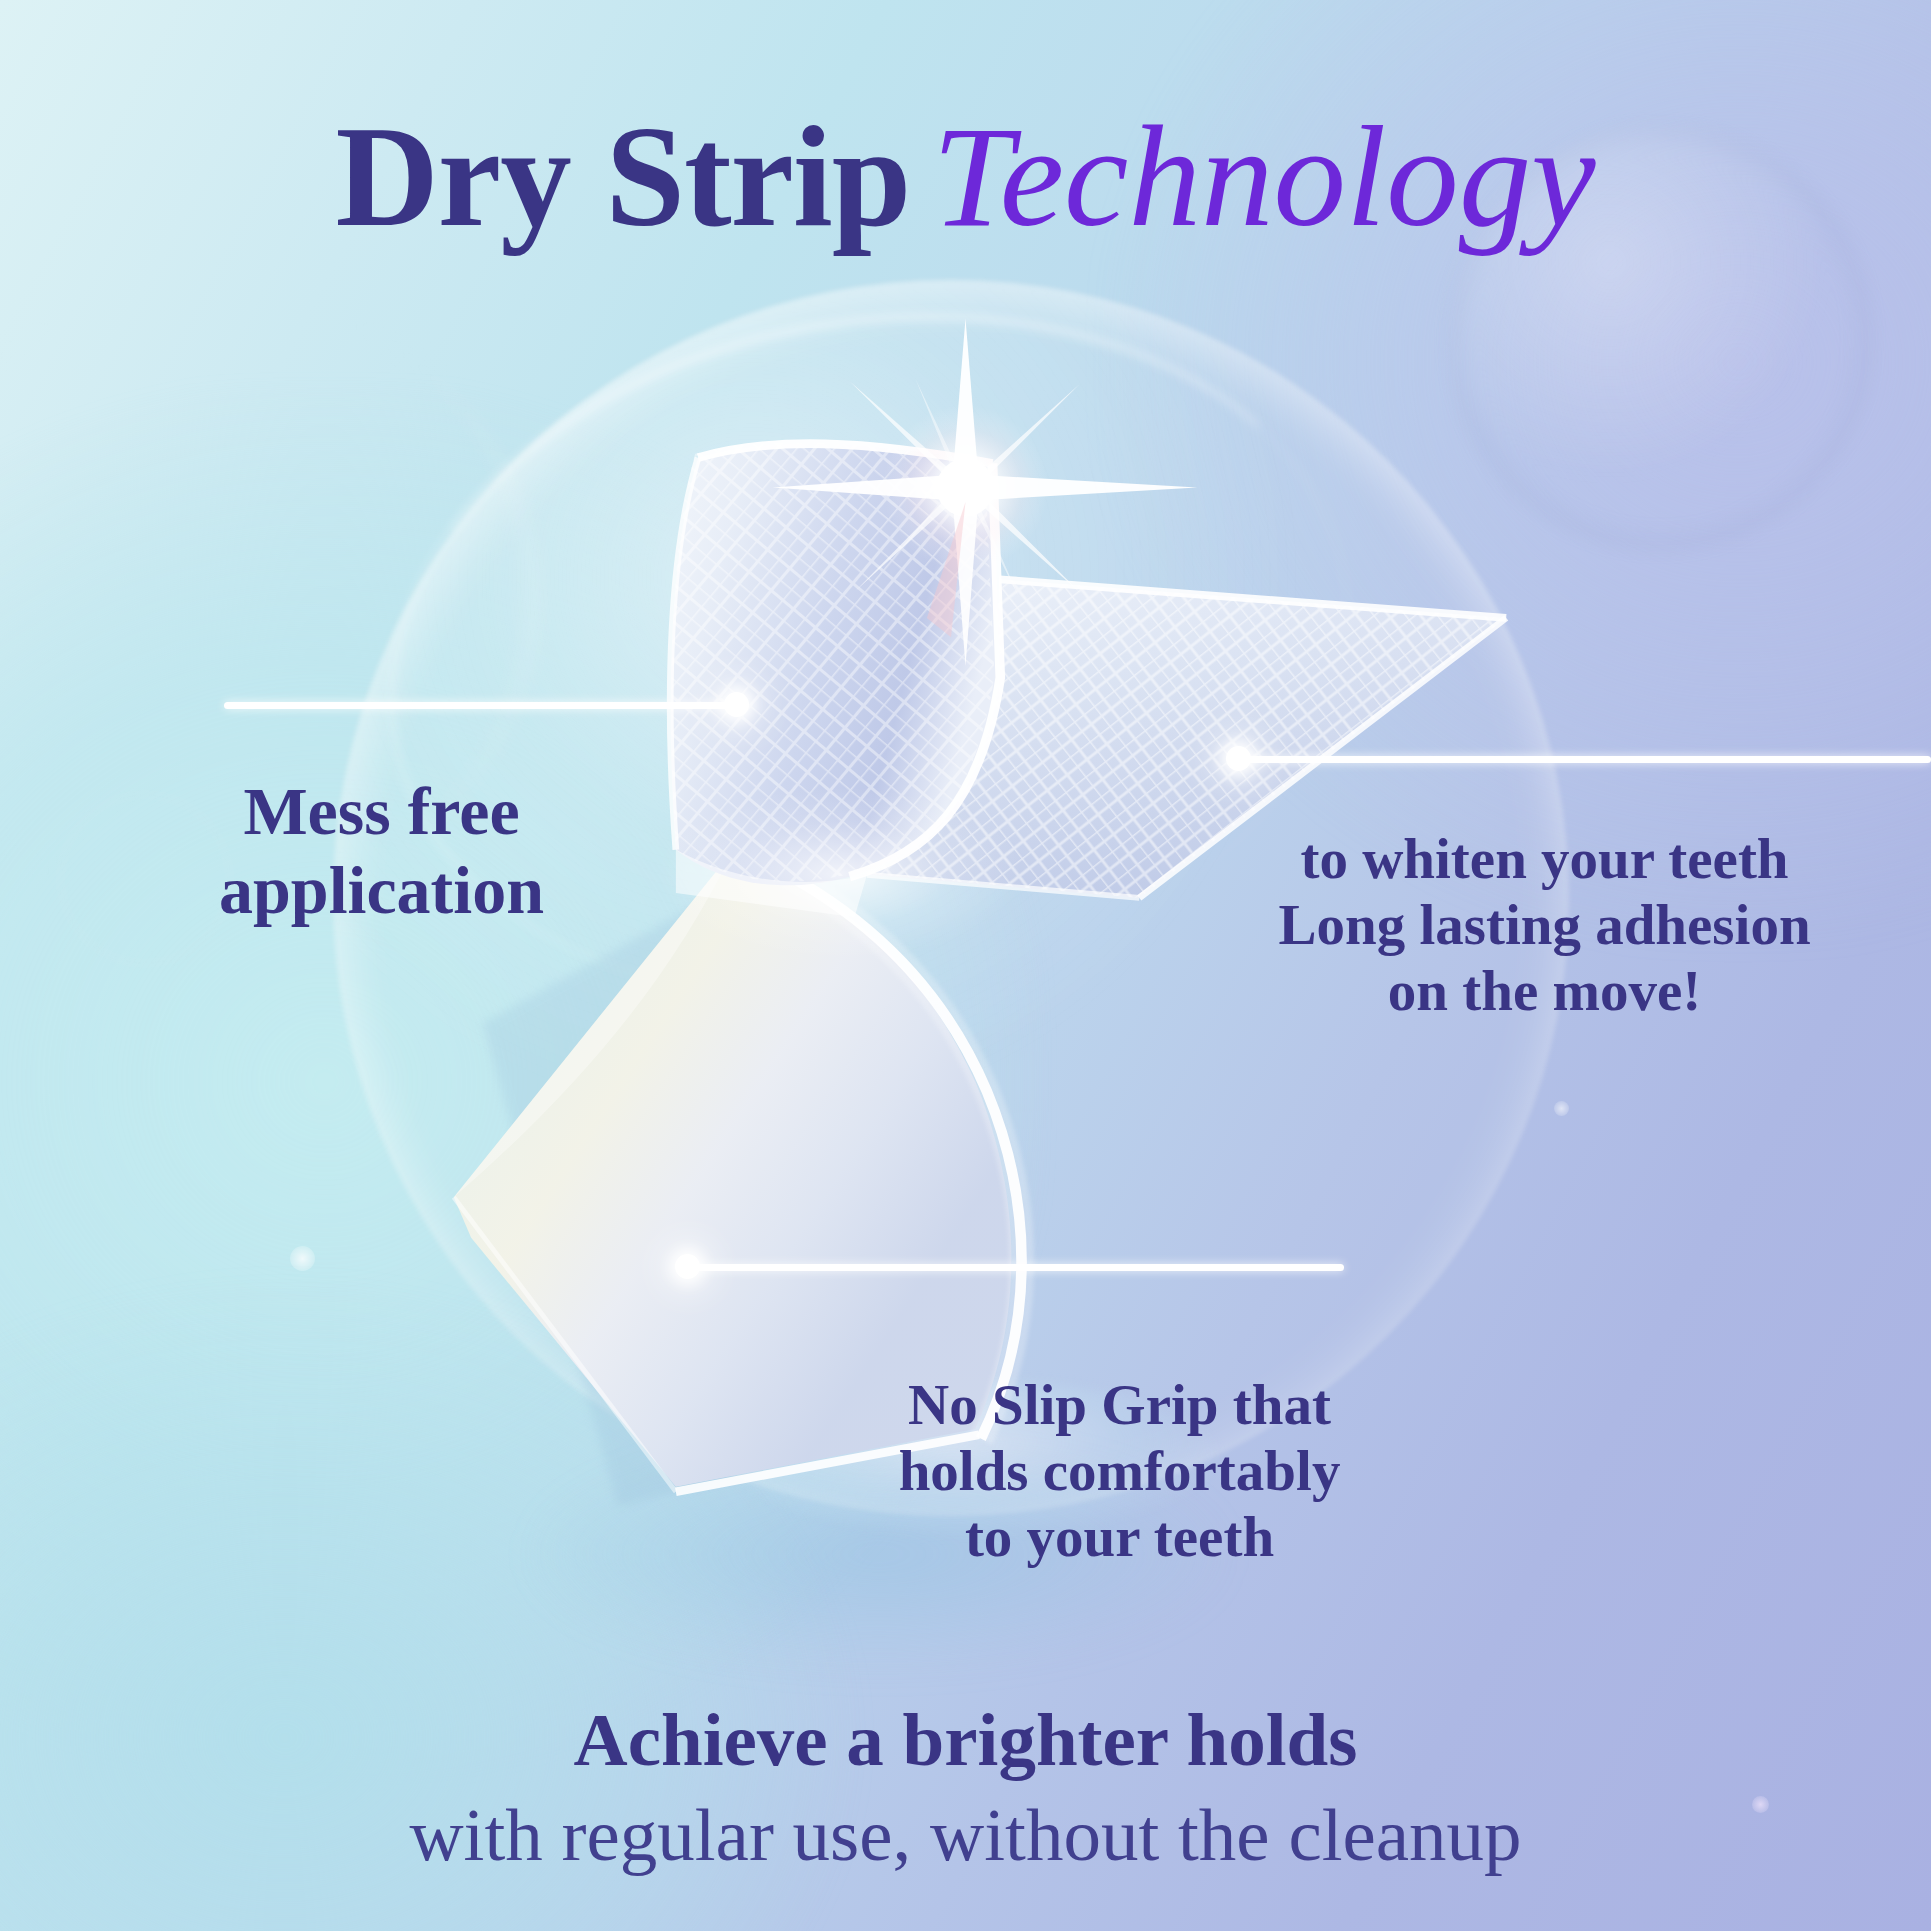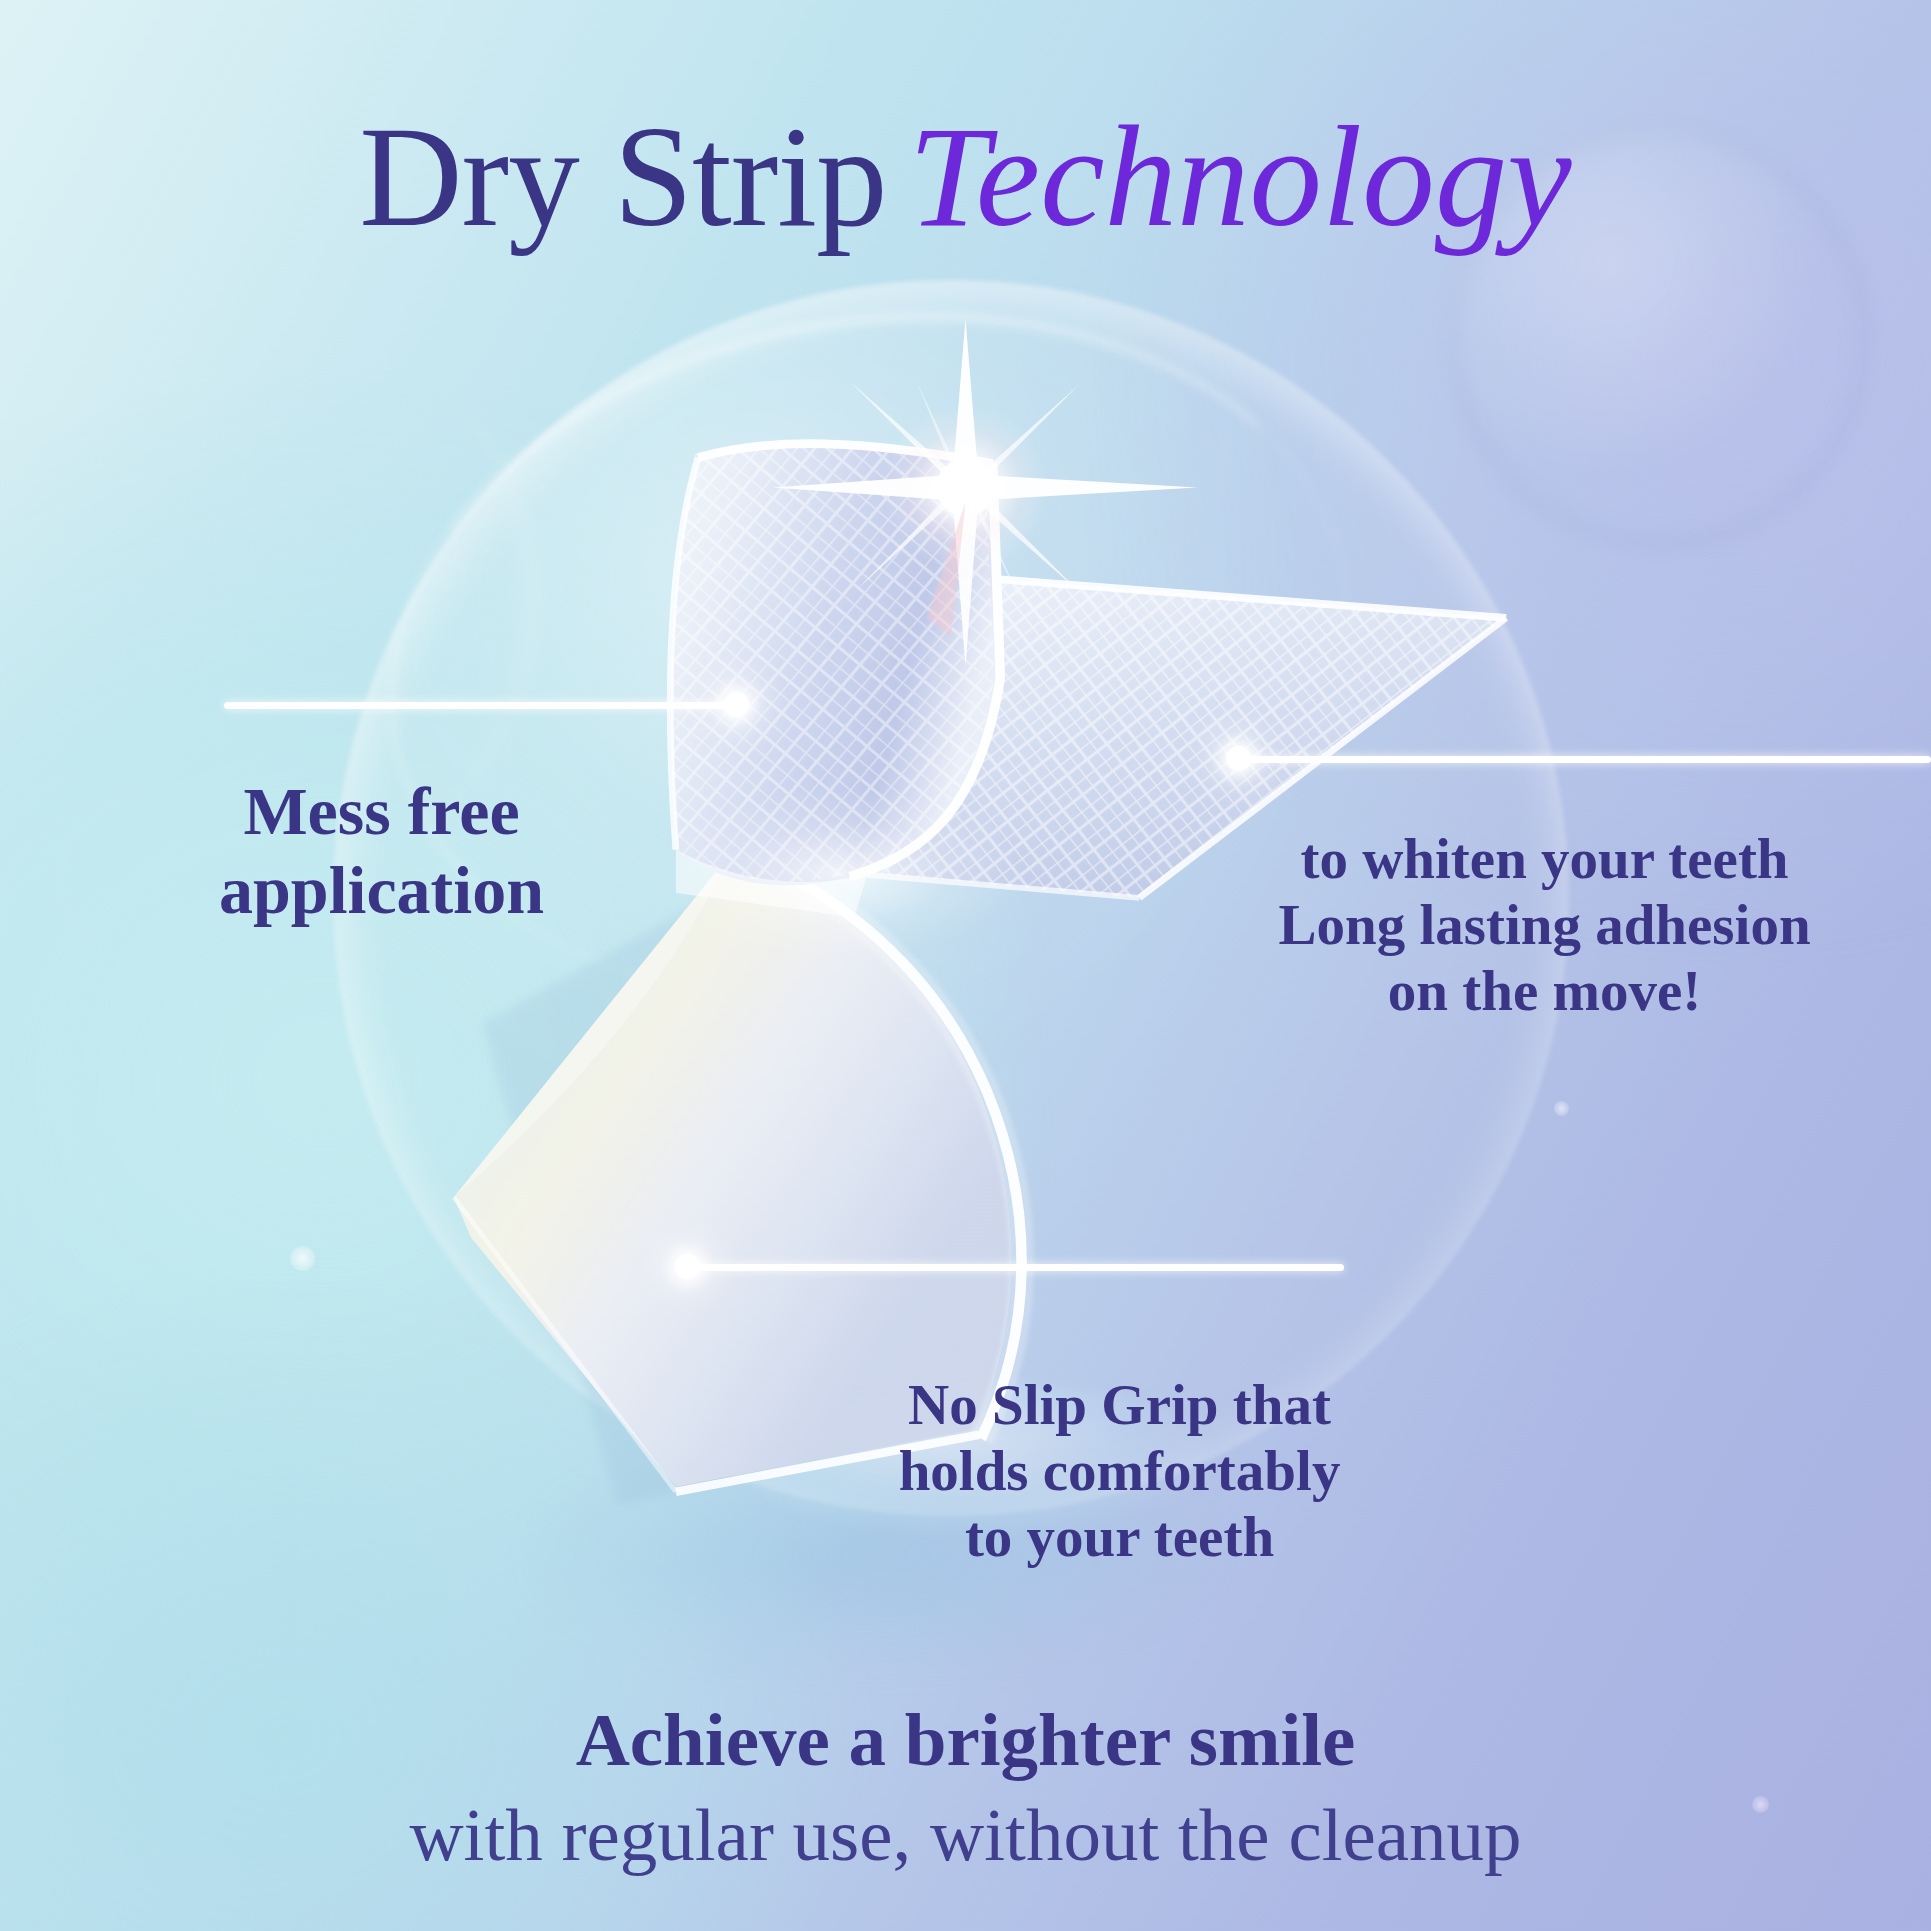--- a/index.html
+++ b/index.html
@@ -170,21 +170,21 @@
   
   .title {
     position:absolute;
     left:0; right:0; top:104px;
     text-align:center;
     white-space:nowrap;
     line-height:1;
   }
   .title-bold {
     font-family:"Liberation Serif", serif;
-    font-weight:400;
+    font-weight:700;
     font-size:143px;
     letter-spacing:-1px;
     color:#3a3585;
   }
   .title-italic {
     font-family:"Liberation Serif", serif;
     font-style:italic;
     font-weight:400;
     font-size:145px;
     letter-spacing:0px;
@@ -446,18 +446,18 @@
     <span class="ln">on the move!</span>
   </div>
 
   <div class="label label-bottom">
     <span class="ln">No Slip Grip that</span>
     <span class="ln">holds comfortably</span>
     <span class="ln">to your teeth</span>
   </div>
 
   <div class="footer">
-    <span class="footer-strong">Achieve a brighter smile</span>
+    <span class="footer-strong">Achieve a brighter holds</span>
     <span class="footer-light">with regular use, without the cleanup</span>
   </div>
 
 </div>
 
 
 </body></html>

